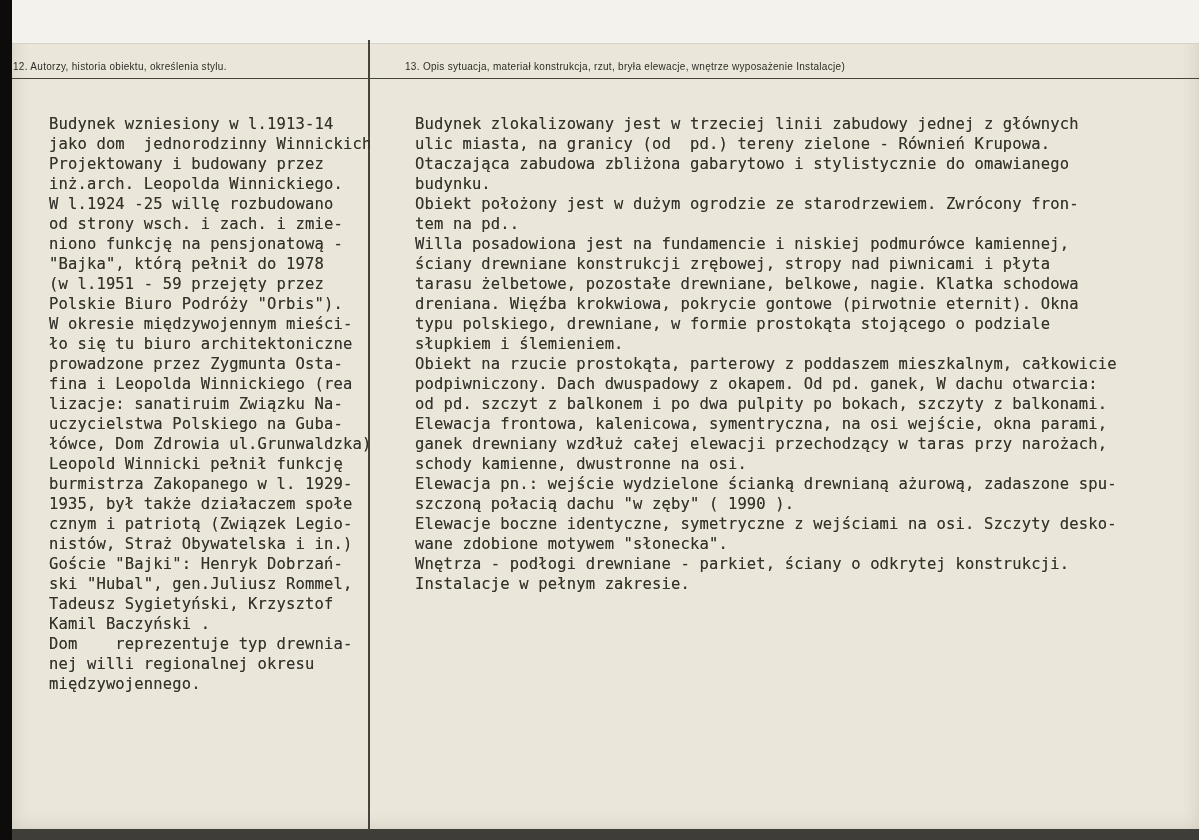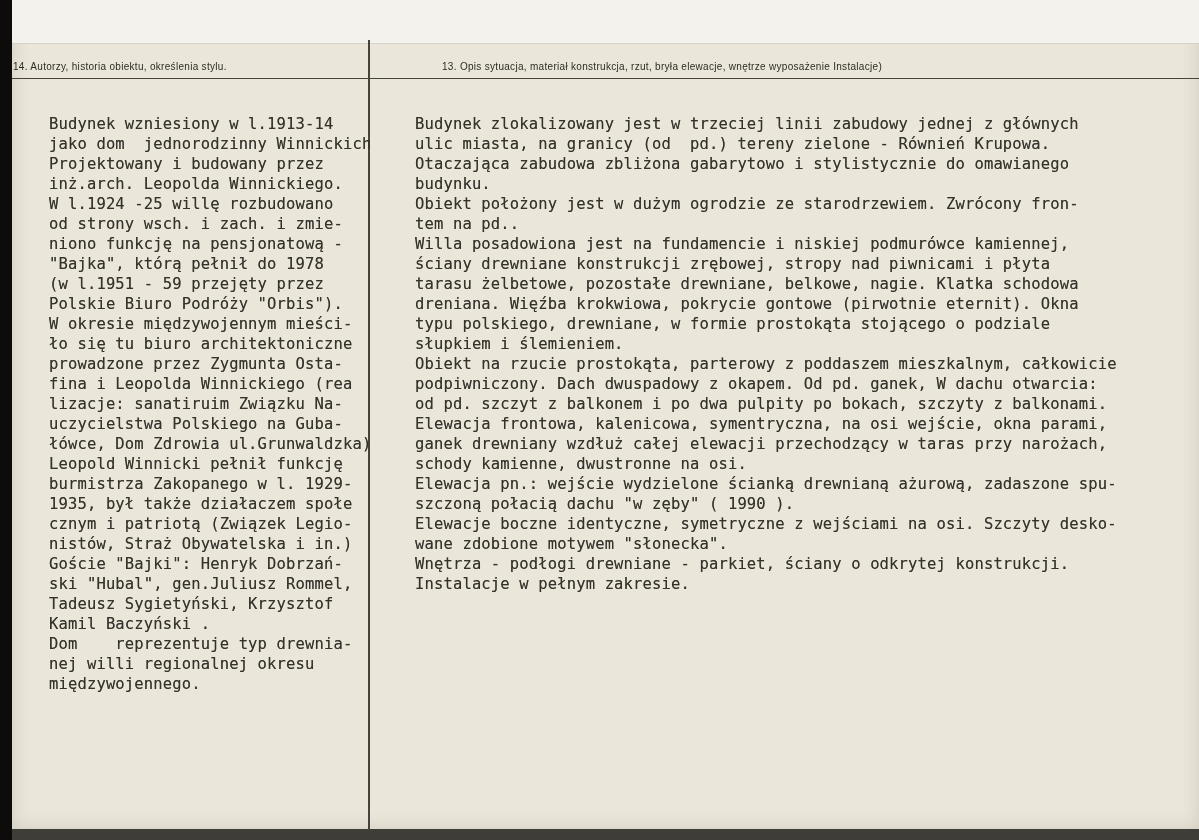--- a/index.html
+++ b/index.html
@@ -63,21 +63,21 @@
   .hdr {
     position: absolute;
     top: 61px;
     font-family: "Liberation Sans", sans-serif;
     font-size: 10px;
     letter-spacing: 0.3px;
     color: #2e2c27;
     white-space: nowrap;
   }
   .hdr-left { left: 13px; }
-  .hdr-right { left: 405px; margin-left: 37px; }
+  .hdr-right { left: 405px; }
   pre.typed {
     position: absolute;
     margin: 0;
     font-family: "DejaVu Sans Mono", "Liberation Mono", monospace;
     font-size: 15.5px;
     line-height: 20px;
     letter-spacing: 0.15px;
     color: var(--ink);
     white-space: pre;
     text-shadow: 0 0 0.5px rgba(53,50,44,0.55);
@@ -95,21 +95,21 @@
   <div class="top-strip"></div>
 
   <div class="left-edge"></div>
 
   <div class="bottom-edge"></div>
 
   <div class="header-rule"></div>
 
   <div class="v-divider"></div>
 
-  <div class="hdr hdr-left">14. Autorzy, historia obiektu, określenia stylu.</div>
+  <div class="hdr hdr-left">12. Autorzy, historia obiektu, określenia stylu.</div>
 
   <div class="hdr hdr-right">13. Opis  sytuacja, materiał  konstrukcja, rzut, bryła  elewacje, wnętrze  wyposażenie  Instalacje)</div>
 
   <pre class="typed col-left">Budynek wzniesiony w l.1913-14
 jako dom  jednorodzinny Winnickich
 Projektowany i budowany przez
 inż.arch. Leopolda Winnickiego.
 W l.1924 -25 willę rozbudowano
 od strony wsch. i zach. i zmie-
 niono funkcję na pensjonatową -

